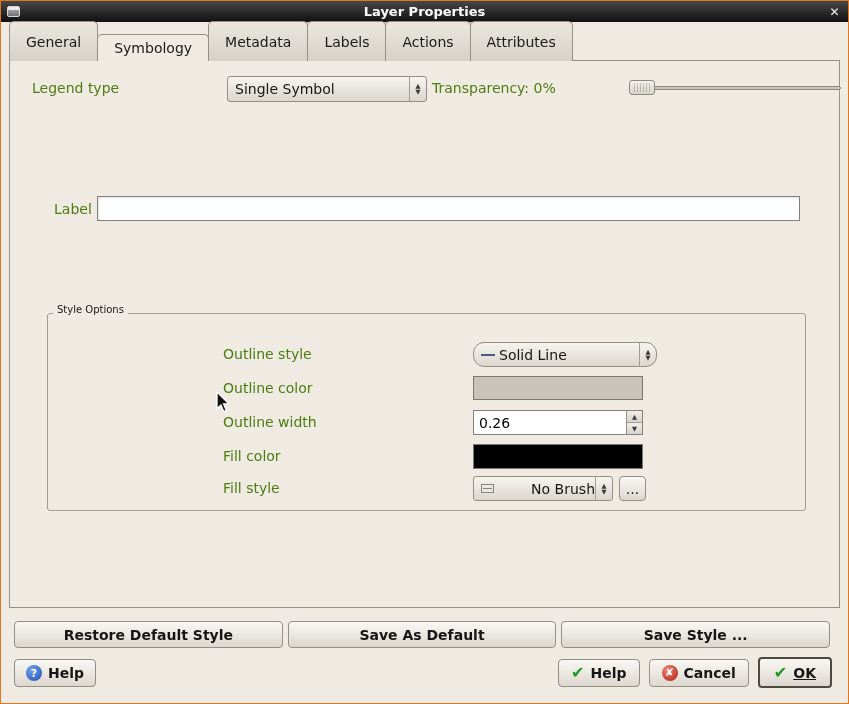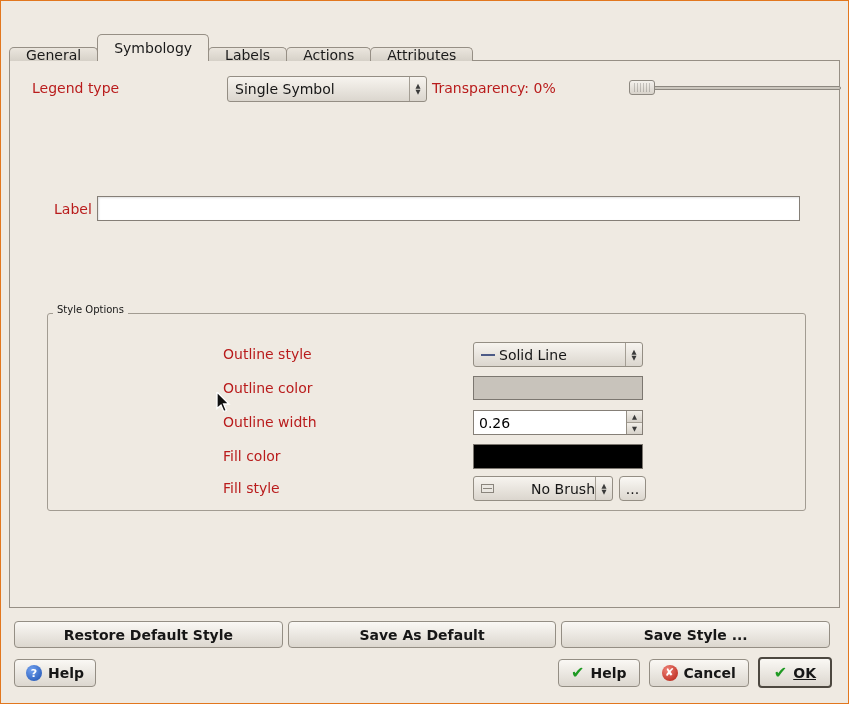--- a/index.html
+++ b/index.html
@@ -31,34 +31,34 @@
   .win-icon::before { content:""; position:absolute; left:0; right:0; top:0; height:3px; background:#e9e9e9; }
   .close {
     position:absolute; right:5px; top:2px; width:17px; height:17px; z-index:2;
     display:flex; align-items:center; justify-content:center;
     color:#f2f2f2; font-size:12px; font-weight:bold; border-radius:2px;
   }
 
   
   .tabbar { position:absolute; left:8px; top:33px; height:27px; display:flex; align-items:flex-end; z-index:3; }
   .tab {
-    height:14px; padding:0 16px; display:flex; align-items:center;
+    height:40px; padding:0 16px; display:flex; align-items:center;
     font-size:14px; color:#1a1a1a;
     background:linear-gradient(#ebe6de,#d6d1c8);
     border:1px solid #968f85; border-bottom:none;
     border-radius:5px 5px 0 0; margin-right:-1px;
   }
   .tab.active { height:27px; background:#efeae2; position:relative; z-index:4; }
 
   
   .content {
     position:absolute; left:8px; right:8px; top:59px; height:548px;
     border:1px solid #968f85; background:#efeae2; z-index:2;
   }
-  .lbl { position:absolute; font-size:14px; color:#b91c1c; white-space:nowrap; }
+  .lbl { position:absolute; font-size:14px; color:#4d7c0f; white-space:nowrap; }
 
   
   .combo {
     position:absolute; display:flex; align-items:center;
     background:linear-gradient(#f7f4ef,#dbd6ce);
     border:1px solid #948e84; border-radius:3px; font-size:14px;
   }
   .combo-text { flex:1; padding-left:7px; white-space:nowrap; overflow:hidden; }
   .combo-spin {
     width:17px; align-self:stretch; border-left:1px solid #a49e94;
@@ -124,27 +124,35 @@
   .cancel-circle { background:radial-gradient(circle at 35% 30%, #ef8378, #b31b0e); }
   .check { color:#1f9a23; font-size:16px; font-weight:bold; line-height:16px; flex:0 0 auto; }
 
   .cursor { position:absolute; left:215px; top:391px; z-index:20; pointer-events:none; }
 </style>
 </head>
 <body>
 
 <div class="window">
 
+  <div class="titlebar">
+    <span class="win-icon"></span>
+    <span class="title">Layer Properties</span>
+    <span class="close">✕</span>
+  </div>
 
   <div class="tabbar">
     <div class="tab">
         <span>General</span>
       </div>
     <div class="tab active">
         <span>Symbology</span>
+      </div>
+    <div class="tab">
+        <span>Metadata</span>
       </div>
     <div class="tab">
         <span>Labels</span>
       </div>
     <div class="tab">
         <span>Actions</span>
       </div>
     <div class="tab">
         <span>Attributes</span>
       </div>
@@ -169,21 +177,21 @@
       <div class="handle"></div>
     </div>
 
     <span class="lbl" style="left:44px; top:140px;">Label</span>
     <input class="text-field" style="left: 87px; top: 135px; width: 703px; height: 25px;" value="">
 
     <div class="groupbox" style="left:37px; top:252px; width:759px; height:198px;">
       <span class="group-title">Style Options</span>
 
       <span class="lbl" style="left:175px; top:32px;">Outline style</span>
-      <div class="combo" style="left:425px; top:28px; width:170px; height:25px;">
+      <div class="combo" style="left:425px; top:28px; width:184px; height:25px;border-radius:11px;">
         <span class="line-icon"></span>
         <span class="combo-text" style="padding-left:4px;">Solid Line</span>
         <span class="combo-spin">
           <span>▲</span>
           <span>▼</span>
         </span>
       </div>
 
       <span class="lbl" style="left:175px; top:66px;">Outline color</span>
       <div class="swatch" style="left: 425px; top: 62px; width: 170px; height: 24px; background: rgb(200, 195, 187);"></div>

